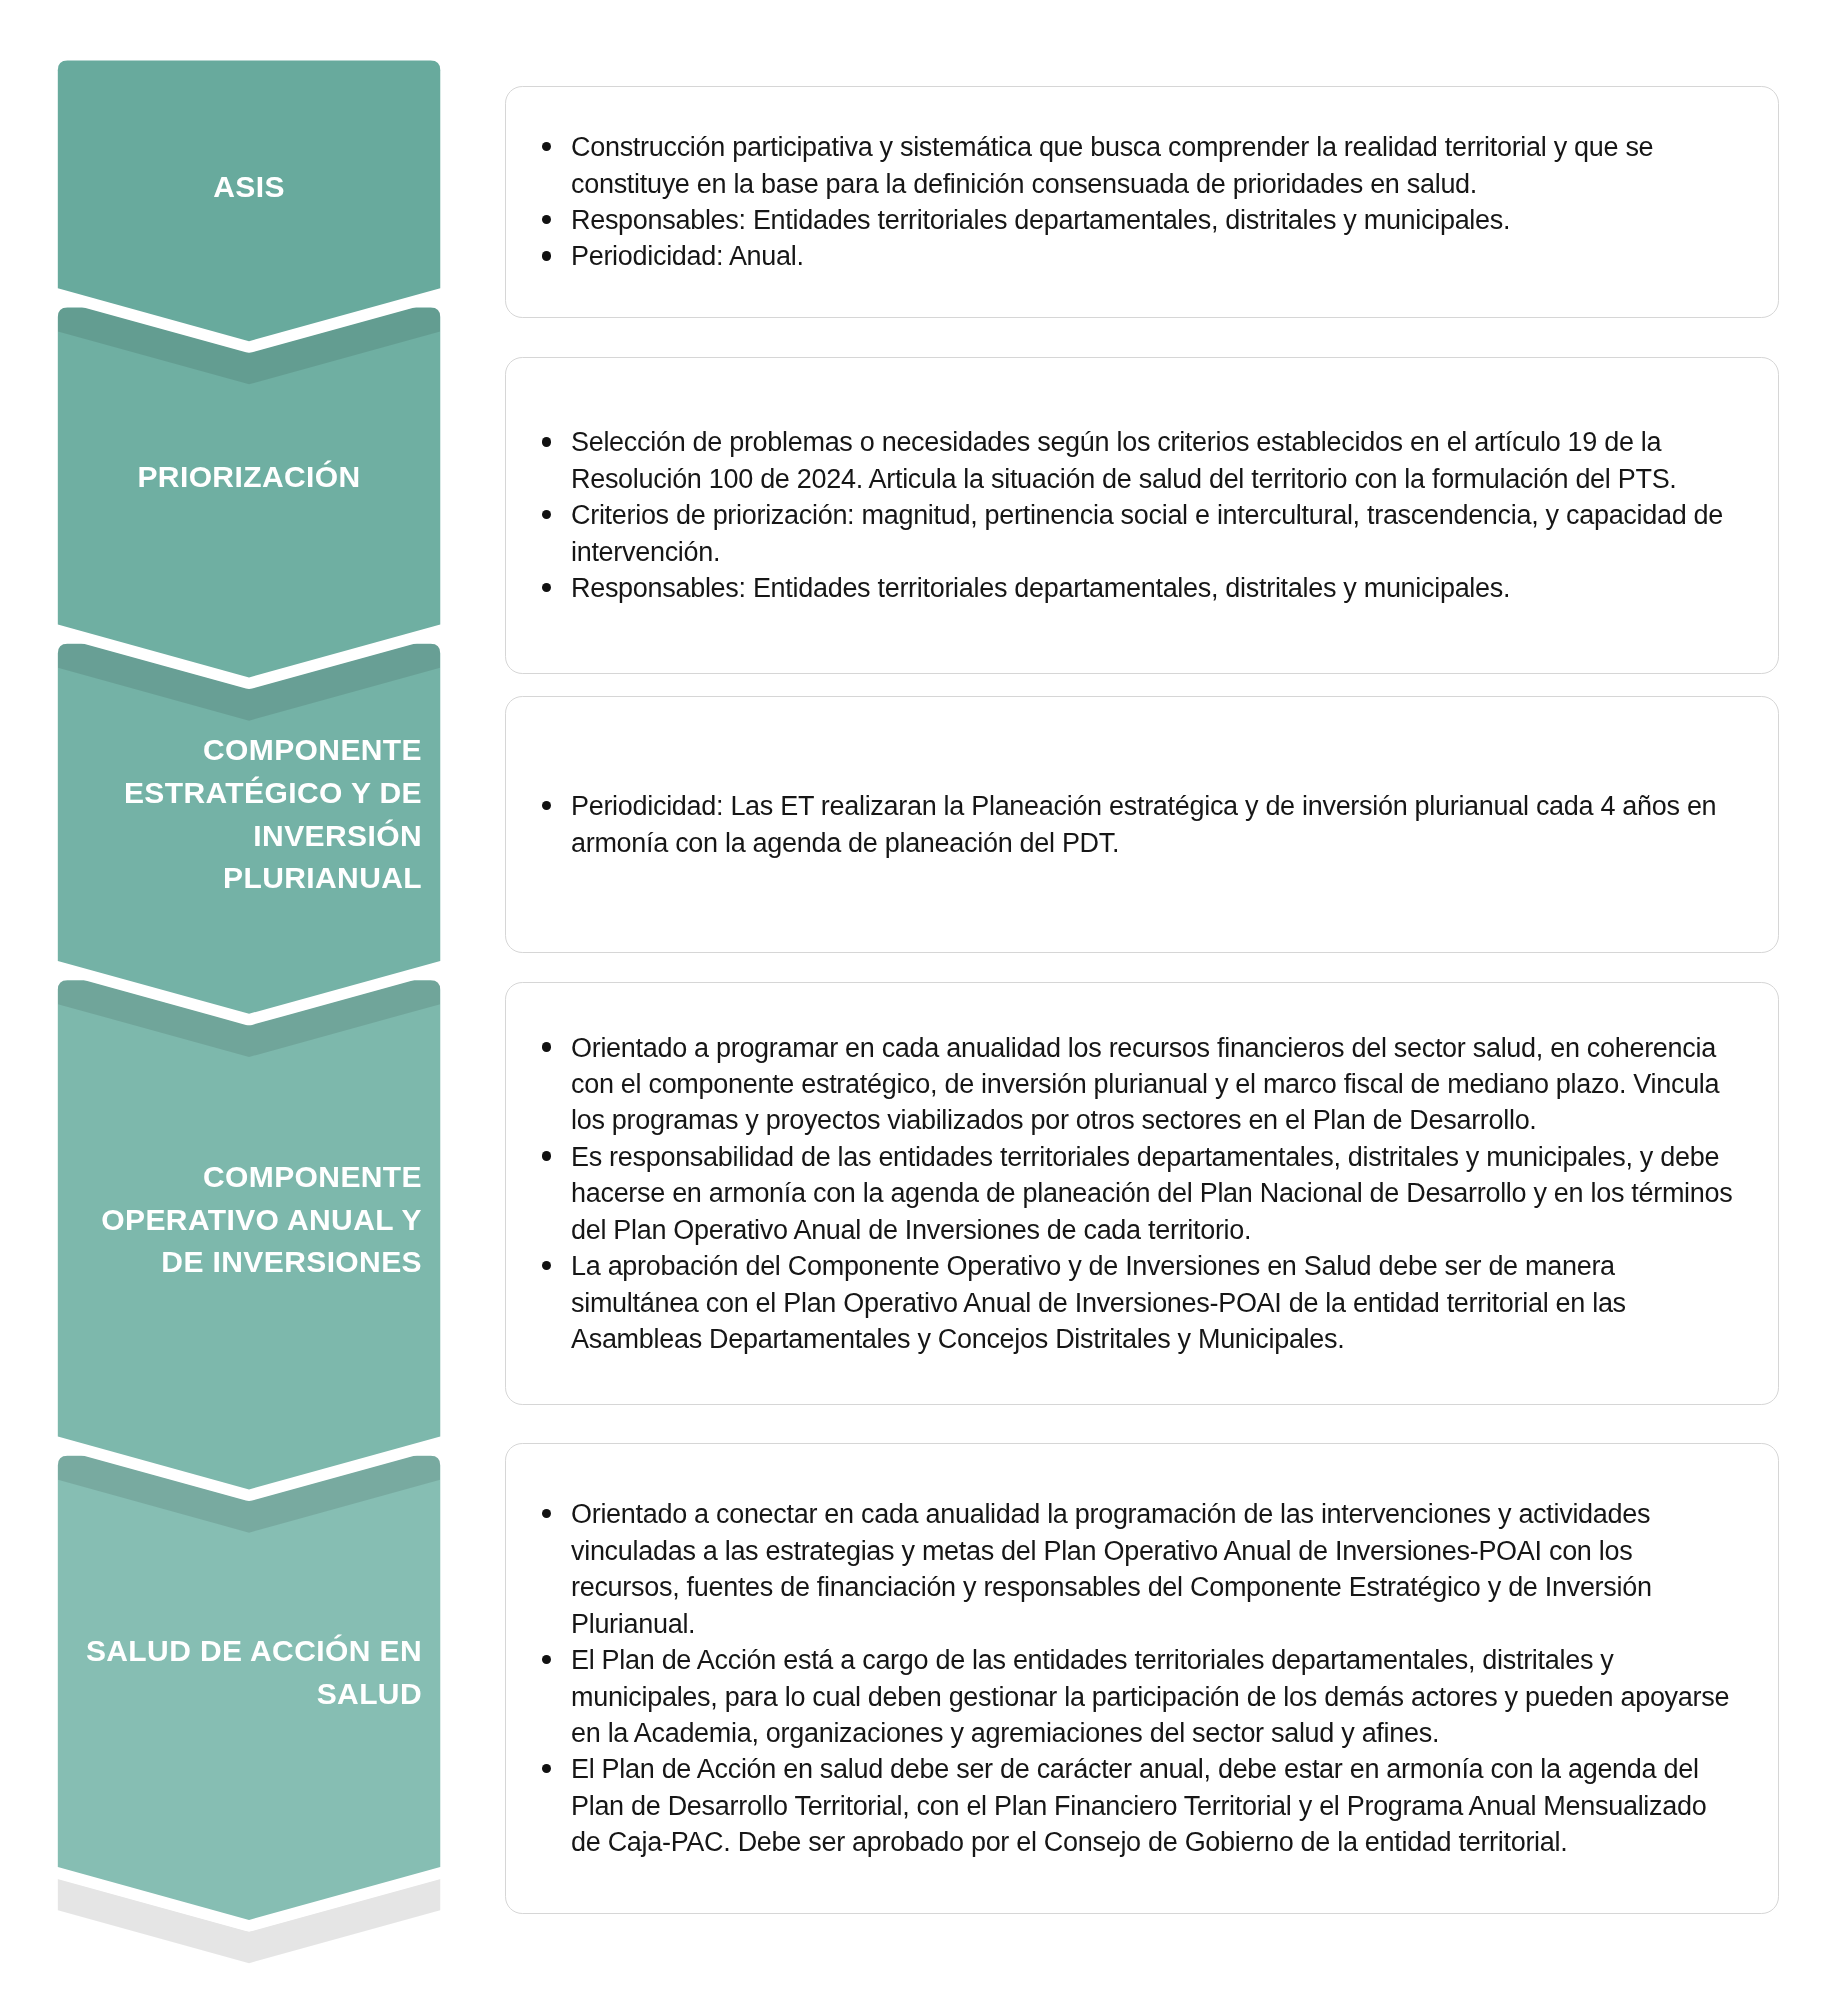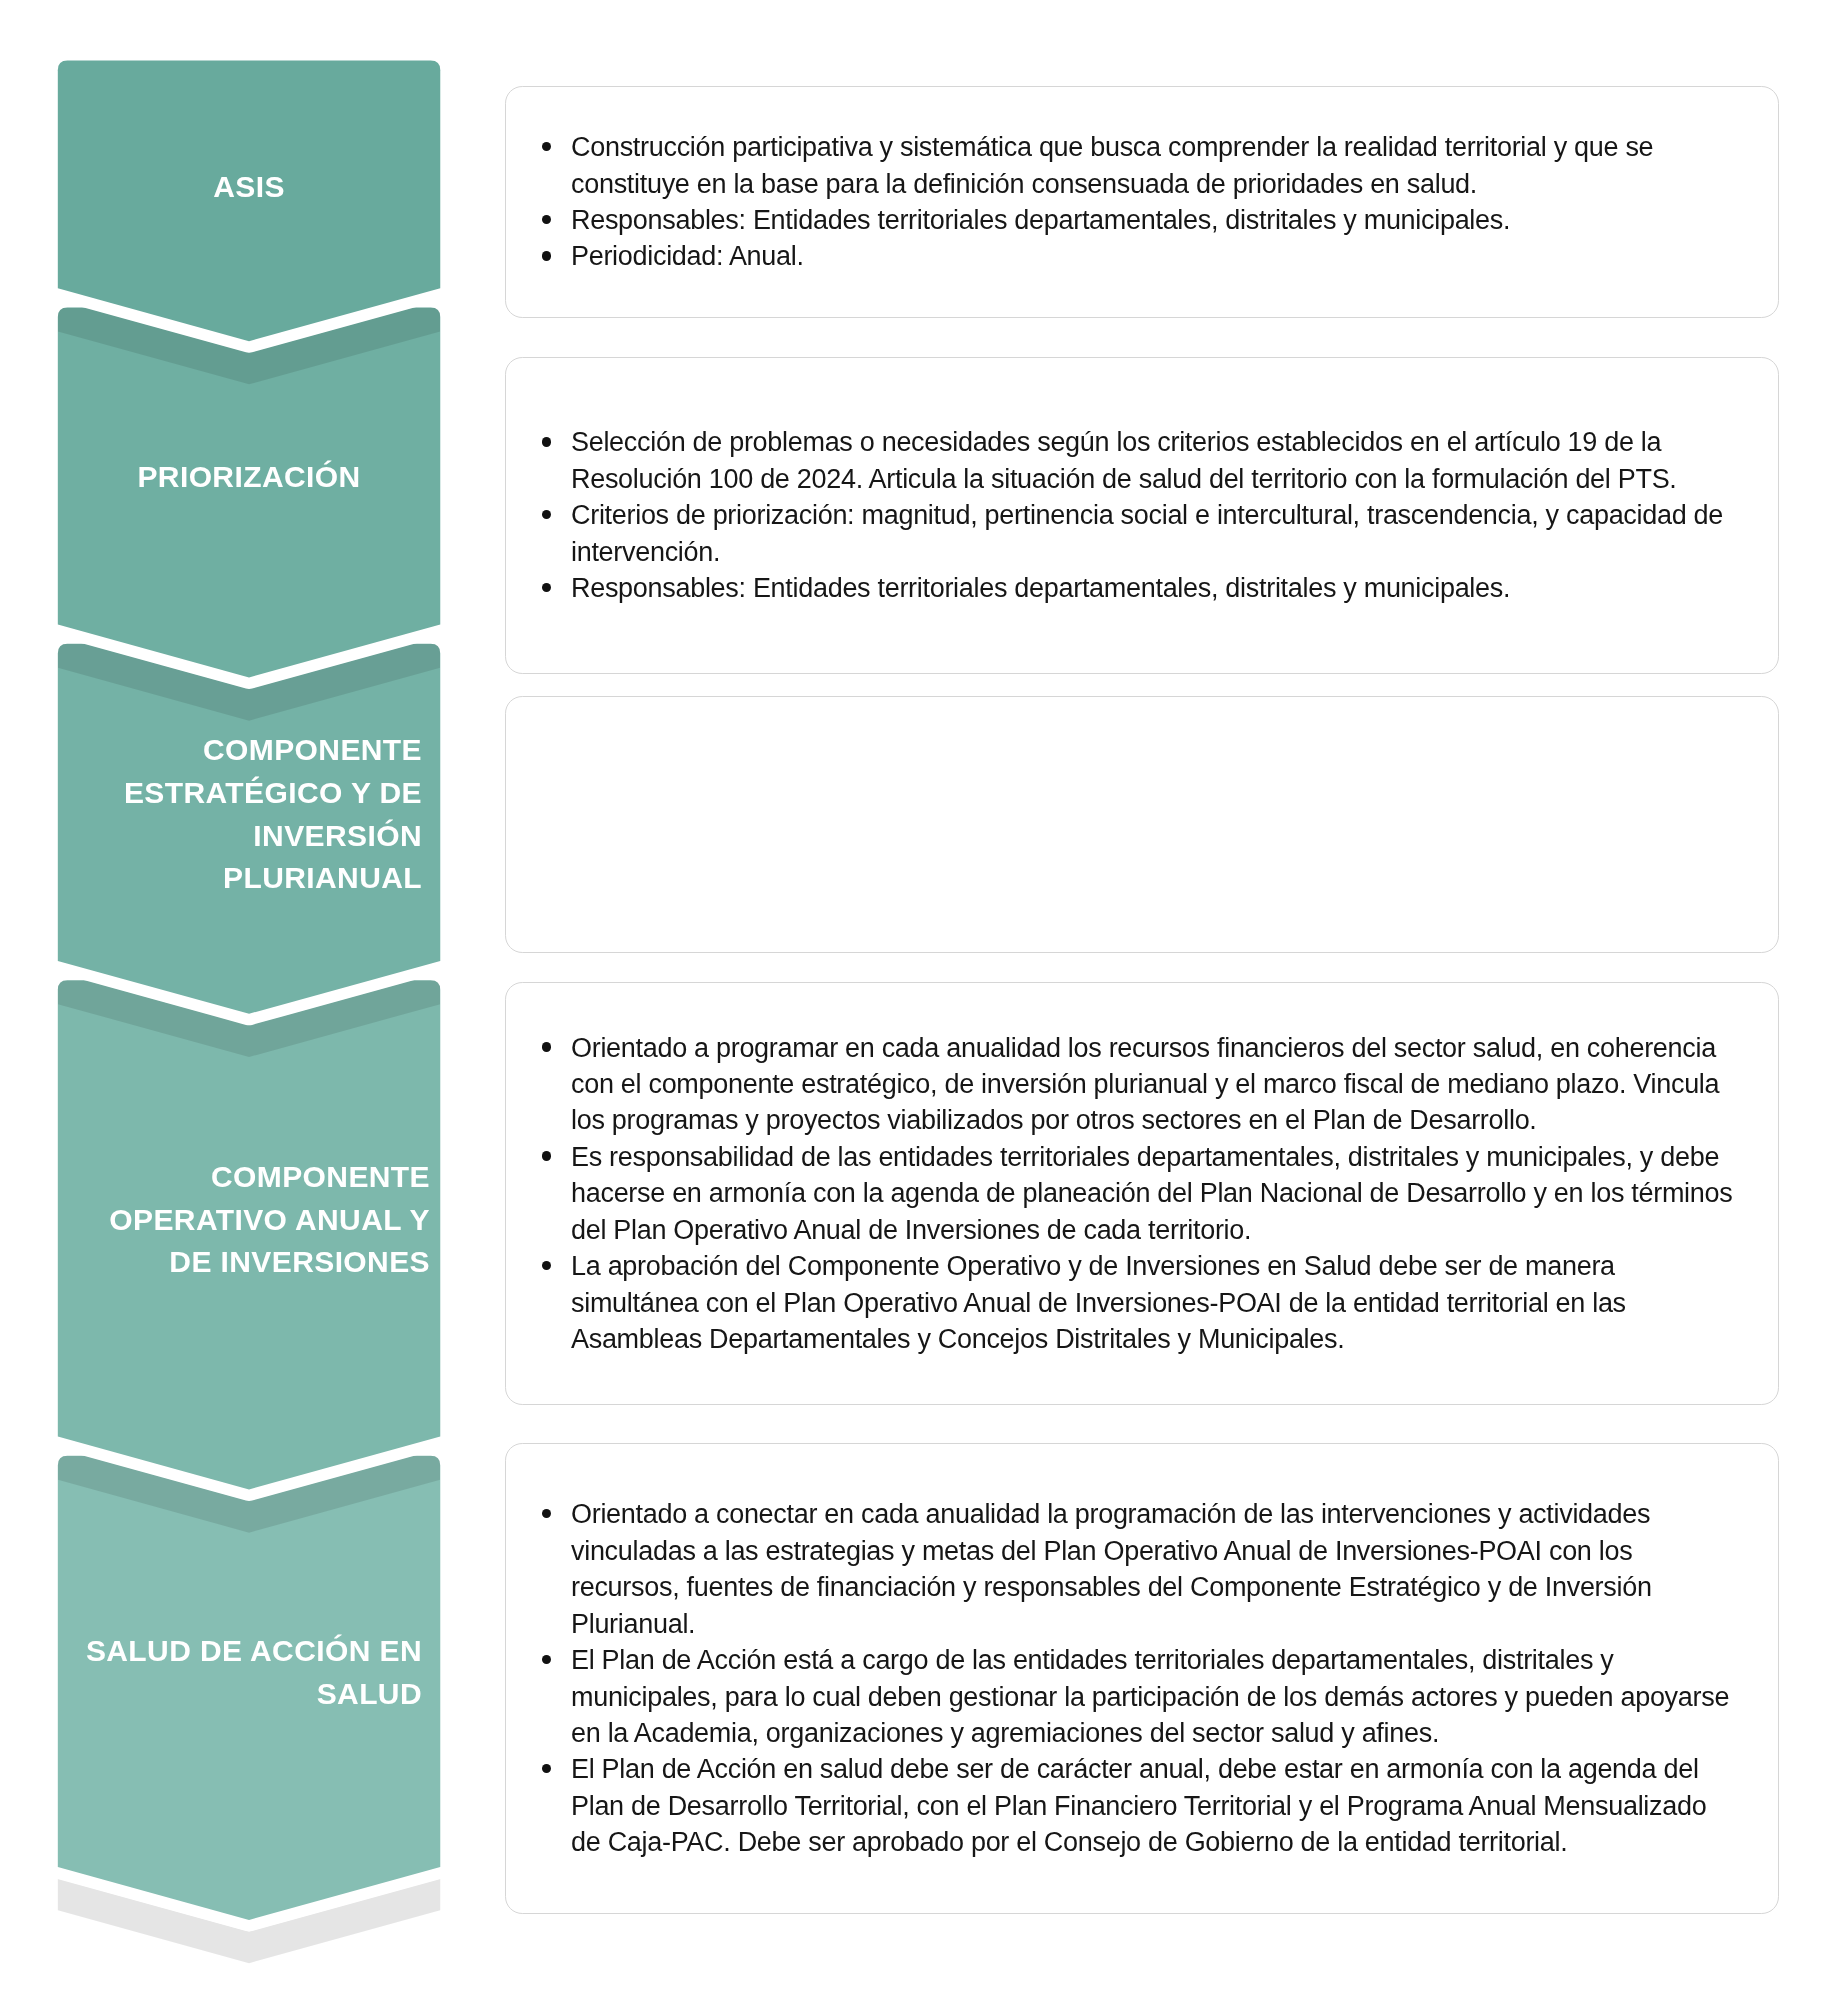--- a/index.html
+++ b/index.html
@@ -66,21 +66,21 @@
   <div id="labels">
       <div class="chev-label" style="top: 61px; height: 252px;">
     <span>ASIS</span>
   </div>
       <div class="chev-label" style="top: 307px; height: 341px;">
     <span>PRIORIZACIÓN</span>
   </div>
       <div class="chev-label" style="top: 644px; height: 341px;">
     <span>COMPONENTE ESTRATÉGICO Y DE INVERSIÓN PLURIANUAL</span>
   </div>
-      <div class="chev-label" style="top: 980px; height: 480px; padding-left: 8px;">
+      <div class="chev-label" style="top: 980px; height: 480px;">
     <span>COMPONENTE OPERATIVO ANUAL Y DE INVERSIONES</span>
   </div>
       <div class="chev-label" style="top: 1455px; height: 435px;">
     <span>SALUD DE ACCIÓN EN SALUD</span>
   </div>
     </div>
   <div id="boxes">
       <section class="info-box" style="top: 86px; min-height: 232px;">
     <ul>
           <li>Construcción participativa y sistemática que busca comprender la realidad territorial y que se constituye en la base para la definición consensuada de prioridades en salud.</li>
@@ -90,20 +90,21 @@
   </section>
       <section class="info-box" style="top: 357px; min-height: 317px;">
     <ul>
           <li>Selección de problemas o necesidades según los criterios establecidos en el artículo 19 de la Resolución 100 de 2024. Articula la situación de salud del territorio con la formulación del PTS.</li>
           <li>Criterios de priorización: magnitud, pertinencia social e intercultural, trascendencia, y capacidad de intervención.</li>
           <li>Responsables: Entidades territoriales departamentales, distritales y municipales.</li>
         </ul>
   </section>
       <section class="info-box" style="top: 696px; min-height: 257px;">
     <ul>
+          <li>Periodicidad: Las ET realizaran la Planeación estratégica y de inversión plurianual cada 4 años en armonía con la agenda de planeación del PDT.</li>
         </ul>
   </section>
       <section class="info-box" style="top: 982px; min-height: 423px;">
     <ul>
           <li>Orientado a programar en cada anualidad los recursos financieros del sector salud, en coherencia con el componente estratégico, de inversión plurianual y el marco fiscal de mediano plazo. Vincula los programas y proyectos viabilizados por otros sectores en el Plan de Desarrollo.</li>
           <li>Es responsabilidad de las entidades territoriales departamentales, distritales y municipales, y debe hacerse en armonía con la agenda de planeación del Plan Nacional de Desarrollo y en los términos del Plan Operativo Anual de Inversiones de cada territorio.</li>
           <li>La aprobación del Componente Operativo y de Inversiones en Salud debe ser de manera simultánea con el Plan Operativo Anual de Inversiones-POAI de la entidad territorial en las Asambleas Departamentales y Concejos Distritales y Municipales.</li>
         </ul>
   </section>
       <section class="info-box" style="top: 1443px; min-height: 471px;">

